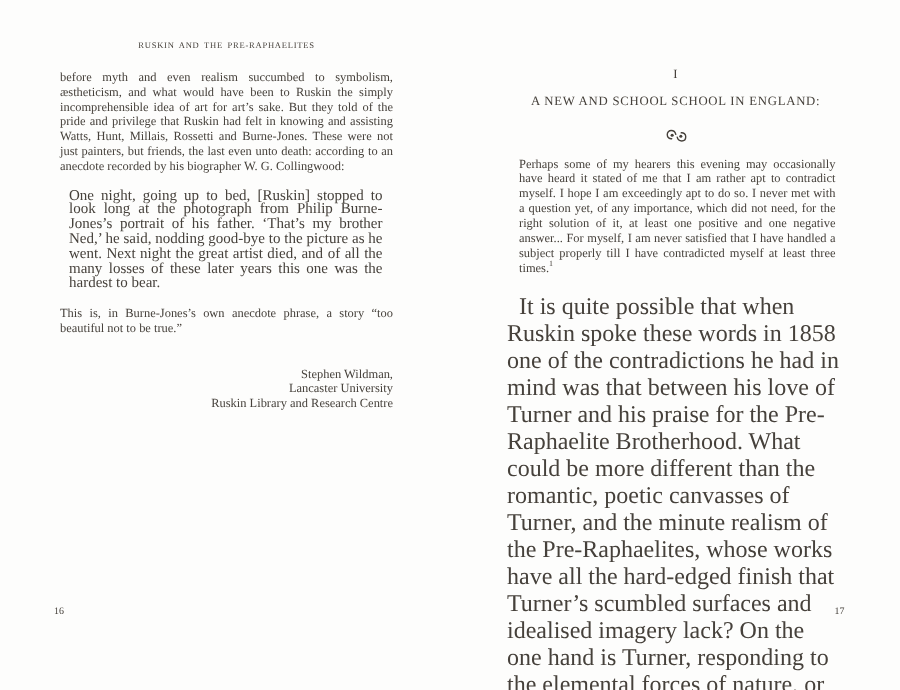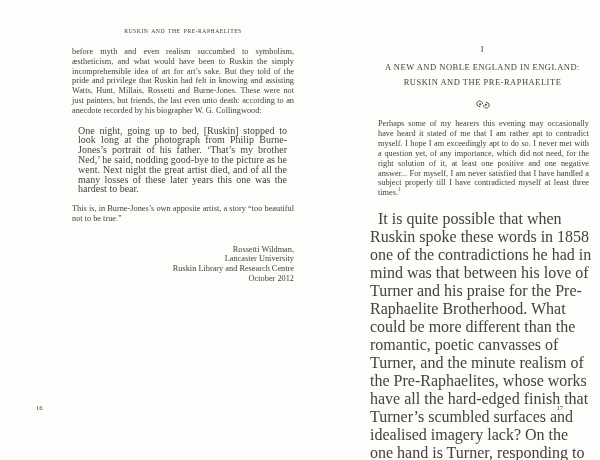--- a/index.html
+++ b/index.html
@@ -3,21 +3,21 @@
 <meta charset="utf-8">
 <style>
   html, body { margin: 0; padding: 0; }
   body {
     width: 600px; height: 460px; overflow: hidden;
     background: var(--bg, #fdfdfc);
     color: var(--text, #46413b);
     font-family: "Liberation Serif", "DejaVu Serif", serif;
   }
   .stage { position: relative; width: 600px; height: 460px; }
-  .page { position: absolute; margin-left: 32px; }
+  .page { position: absolute; }
   .page-left  { left: 40px;  top: 28px; width: 222px; }
   .page-right { left: 338px; top: 44px; width: 225px; }
 
   .running-header {
     font-size: 5.7px; letter-spacing: 0.5px; word-spacing: 1.2px;
     text-align: center; margin: 0 0 13px 0; font-weight: normal;
   }
   .bodypara {
     font-size: 8.3px; line-height: 9.8px; text-align: justify;
     margin: 0; hyphens: auto; -webkit-hyphens: auto;
@@ -56,36 +56,34 @@
 
 <div class="stage">
 
   <section class="page page-left">
     <header class="running-header">RUSKIN AND THE PRE-RAPHAELITES</header>
 
     <p class="bodypara">before myth and even realism succumbed to symbolism, æstheticism, and what would have been to Ruskin the simply incomprehensible idea of art for art’s sake. But they told of the pride and privilege that Ruskin had felt in knowing and assisting Watts, Hunt, Millais, Rossetti and Burne-Jones. These were not just painters, but friends, the last even unto death: according to an anecdote recorded by his biographer W. G. Collingwood:</p>
 
     <blockquote class="quote">One night, going up to bed, [Ruskin] stopped to look long at the photograph from Philip Burne-Jones’s portrait of his father. ‘That’s my brother Ned,’ he said, nodding good-bye to the picture as he went. Next night the great artist died, and of all the many losses of these later years this one was the hardest to bear.</blockquote>
 
-    <p class="bodypara closing">This is, in Burne-Jones’s own apposite artist, a story “too beautiful not to be true.”</p>
+    <p class="bodypara closing">This is, in Burne-Jones’s own anecdote phrase, a story “too beautiful not to be true.”</p>
 
     <div class="signature">
-      <div>Rossetti Wildman,</div>
+      <div>Stephen Wildman,</div>
       <div>Lancaster University</div>
       <div>Ruskin Library and Research Centre</div>
-      <div>October 2012</div>
     </div>
   </section>
 
   <section class="page page-right">
     <div class="chapter-number">I</div>
 
     <h1 class="chapter-title">
-      <div>A NEW AND NOBLE ENGLAND IN ENGLAND:</div>
-      <div>RUSKIN AND THE PRE-RAPHAELITE</div>
+      <div>A NEW AND SCHOOL SCHOOL IN ENGLAND:</div>
     </h1>
 
     <div class="ornament">
       <svg width="14" height="9" viewBox="0 0 30 18" aria-hidden="true">
         <g fill="none" stroke="currentColor" stroke-width="2" stroke-linecap="round">
           <path d="M14 7 C13 3 10 1.5 7.5 1.5 C4 1.5 1.8 4.2 1.8 7.5 C1.8 11.5 5 13.6 8.2 13.2"></path>
           <path d="M16 11 C17 15 20 16.5 22.5 16.5 C26 16.5 28.2 13.8 28.2 10.5 C28.2 6.5 25 4.4 21.8 4.8"></path>
         </g>
         <circle cx="8.8" cy="8.4" r="2.2" fill="currentColor"></circle>
         <circle cx="21.2" cy="9.6" r="2.2" fill="currentColor"></circle>

